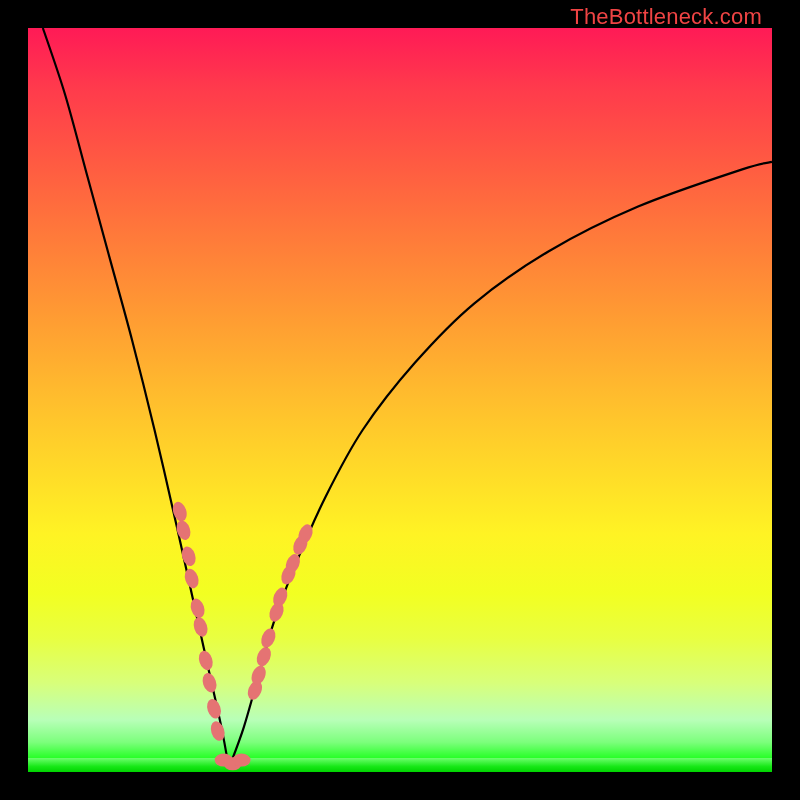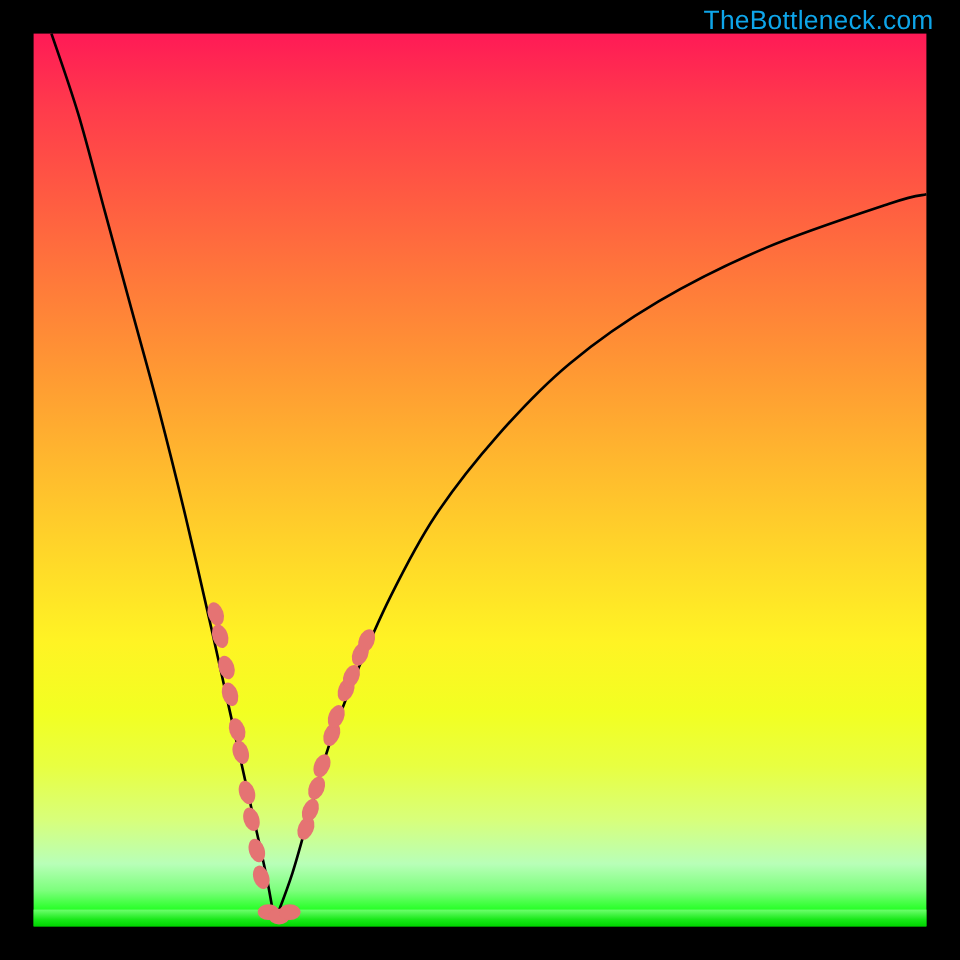--- a/index.html
+++ b/index.html
@@ -39,22 +39,22 @@
       #d8ff7a 88%,
       #b8ffb8 93%,
       #7cff7c 96%,
       #2cff2c 98%,
       #00e800 100%
     );
   }
   .attribution {
     position: absolute;
     top: 4px;
-    right: 22px;
-    color: #0ea5e9;
+    right: 38px;
+    color: #ef4444;
     font-size: 22px;
     letter-spacing: 0.2px;
     font-weight: 500;
   }
   svg.curve {
     position: absolute;
     left: 0;
     top: 0;
     width: 744px;
     height: 744px;

